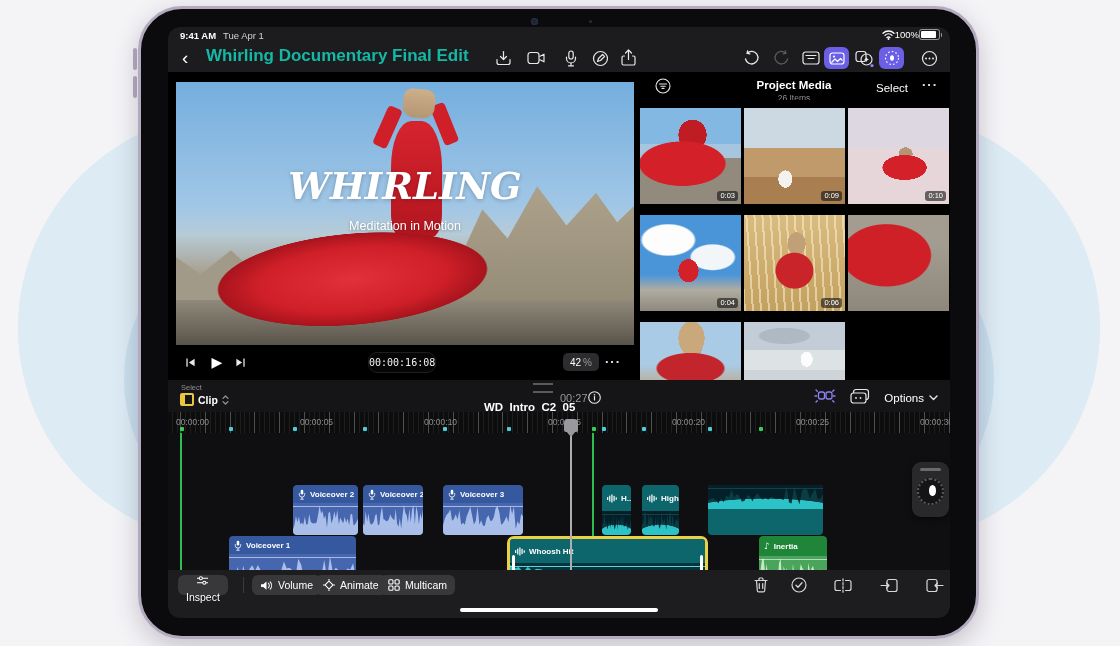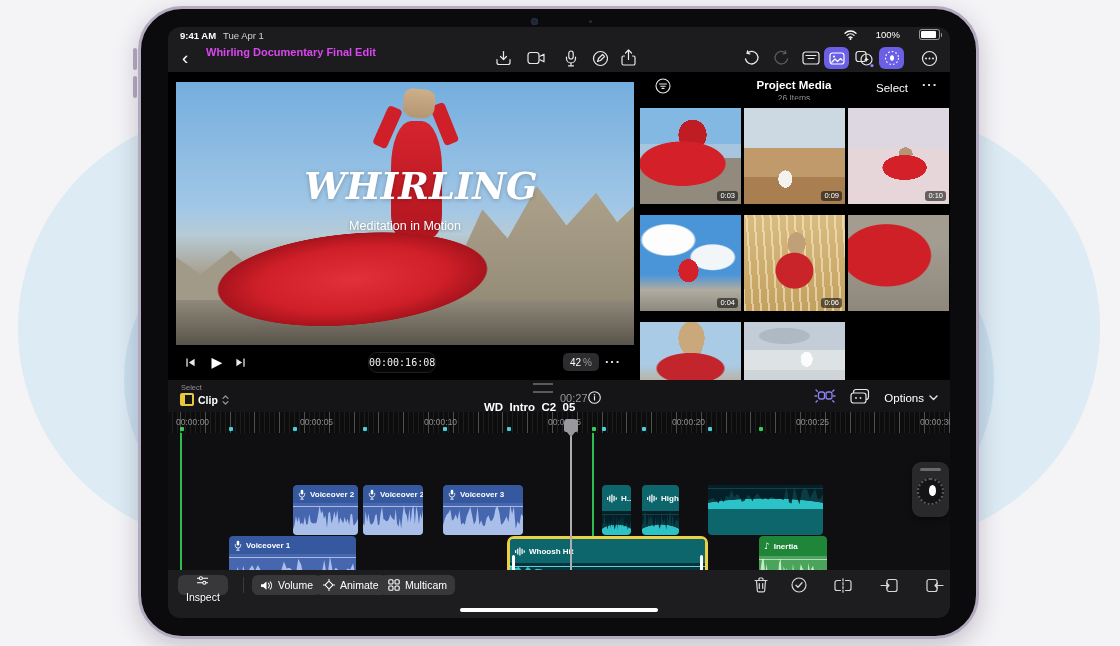--- a/index.html
+++ b/index.html
@@ -15,49 +15,49 @@
   .side-btn{position:absolute;width:4px;border-radius:2px;background:#b3aabf;}
   .device{position:absolute;left:138px;top:6px;width:835px;height:627px;border-radius:44px;
           background:#0b0b0d;border:3px solid #b3aabf;box-shadow:0 8px 24px rgba(60,50,80,.25);}
   .cam{position:absolute;left:390px;top:9px;width:7px;height:7px;border-radius:50%;background:#1d2433;box-shadow:inset 0 0 2px #3a4a6a;}
   .micdot{position:absolute;left:448px;top:11px;width:3px;height:3px;border-radius:50%;background:#2c2c2e;}
   .screen{position:absolute;left:27px;top:18px;width:782px;height:591px;border-radius:12px;overflow:hidden;background:#000;}
   
   .statusbar{position:absolute;left:0;top:0;width:782px;height:17px;background:#1c1c1e;color:#fff;font-size:9.5px;}
   .sb-time{position:absolute;left:12px;top:3px;font-weight:700;}
   .sb-date{position:absolute;left:55px;top:3px;color:#d2d2d6;}
-  .sb-right{position:absolute;right:10px;top:2px;display:flex;align-items:center;gap:19px;}
+  .sb-right{position:absolute;right:10px;top:2px;display:flex;align-items:center;gap:0;}
   .battery{position:relative;width:19px;height:9px;border:1px solid rgba(255,255,255,.55);border-radius:2.5px;}
   .battery i{position:absolute;left:1px;top:1px;bottom:1px;width:15px;background:#fff;border-radius:1px;}
   .battery b{position:absolute;right:-3px;top:2.5px;width:1.5px;height:4px;background:rgba(255,255,255,.55);border-radius:0 1px 1px 0;}
   
   .appbar{position:absolute;left:0;top:17px;width:782px;height:28px;background:#1c1c1e;}
   .back{position:absolute;left:14px;top:1px;color:#fff;font-size:19px;line-height:26px;font-weight:400;}
-  .apptitle{position:absolute;left:38px;top:2px;color:#d946ef;font-size:11px;font-weight:700;}
+  .apptitle{position:absolute;left:38px;top:2px;color:#14b8a6;font-size:17px;font-weight:700;}
   .icon-btn{position:absolute;top:3px;width:24px;height:22px;display:flex;align-items:center;justify-content:center;}
   .icon-btn svg{display:block;}
   .pill-btn{border-radius:6px;}
   .purple{background:#6b5fe6;}
   .dim svg *{stroke:#5a5a5e !important;}
   .dots{color:#e8e8ea;font-size:13px;font-weight:700;letter-spacing:1px;line-height:10px;}
   
   .preview-pane{position:absolute;left:0;top:45px;width:467px;height:308px;background:#000;}
   .video{position:absolute;left:8px;top:10px;width:458px;height:263px;overflow:hidden;background:linear-gradient(180deg,#74aede 0%,#a2c7e6 48%,#b6cbd6 58%,#a9a294 72%,#8e887b 100%);}
   .hill-r{position:absolute;right:0;bottom:38px;width:46%;height:62%;background:linear-gradient(180deg,#b5aa93,#948b77);
           clip-path:polygon(0 100%,6% 62%,16% 74%,28% 40%,40% 58%,54% 26%,68% 50%,82% 30%,92% 48%,100% 38%,100% 100%);}
   .hill-l{position:absolute;left:0;bottom:40px;width:30%;height:26%;background:#a29a89;
           clip-path:polygon(0 100%,0 30%,18% 55%,40% 20%,62% 60%,80% 45%,100% 100%);}
   .ground{position:absolute;left:0;bottom:0;width:100%;height:17%;background:linear-gradient(180deg,#90897b,#59544b);}
   .skirt{position:absolute;left:1%;top:55%;width:75%;height:44%;background:radial-gradient(50% 50% at 50% 45%,#e3303a 0%,#cf1f28 55%,#a8141d 78%,rgba(160,15,25,0) 79%);transform:rotate(-5deg);}
   .torso{position:absolute;left:47%;top:15%;width:11%;height:44%;border-radius:40% 40% 20% 20%;background:linear-gradient(180deg,#d6242e,#b2161f);}
   .arm{position:absolute;width:3.2%;height:16%;background:#cf1f28;border-radius:4px;}
   .arm.a1{left:44.5%;top:9%;transform:rotate(24deg);}
   .arm.a2{left:57%;top:8%;transform:rotate(-22deg);}
   .hat{position:absolute;left:49.5%;top:2.5%;width:7%;height:11%;border-radius:30% 30% 38% 38%;background:linear-gradient(180deg,#cdb08a,#b39672);transform:rotate(6deg);}
-  .vtitle{position:absolute;left:16px;top:31%;width:100%;text-align:center;color:#fff;
+  .vtitle{position:absolute;left:0;top:31%;width:100%;text-align:center;color:#fff;
           font-family:"DejaVu Serif",serif;font-style:italic;font-weight:700;font-size:37px;letter-spacing:0px;text-shadow:0 1px 4px rgba(0,0,0,.25);}
   .vsub{position:absolute;left:0;top:52%;width:100%;text-align:center;color:#fff;font-size:12.5px;text-shadow:0 1px 3px rgba(0,0,0,.3);}
   .transport{position:absolute;left:0;top:273px;width:467px;height:35px;}
   .tc-pill{position:absolute;left:200px;top:7px;width:66px;height:19px;background:#060606;border:1px solid #1e1e20;border-radius:9px;
            color:#f2f2f4;font-family:"DejaVu Sans Mono",monospace;font-size:10px;line-height:19px;text-align:center;letter-spacing:0;}
   .zoom-pill{position:absolute;left:395px;top:8px;width:36px;height:18px;background:#2c2c2e;border-radius:5px;display:flex;align-items:center;justify-content:center;gap:2px;font-size:10px;color:#fff;}
   .zoom-pill .pc{color:#98989d;}
   .t-ic{position:absolute;top:6px;width:22px;height:22px;display:flex;align-items:center;justify-content:center;color:#e8e8ea;}
   
   .media-pane{position:absolute;left:470px;top:45px;width:312px;height:308px;background:#000;}

